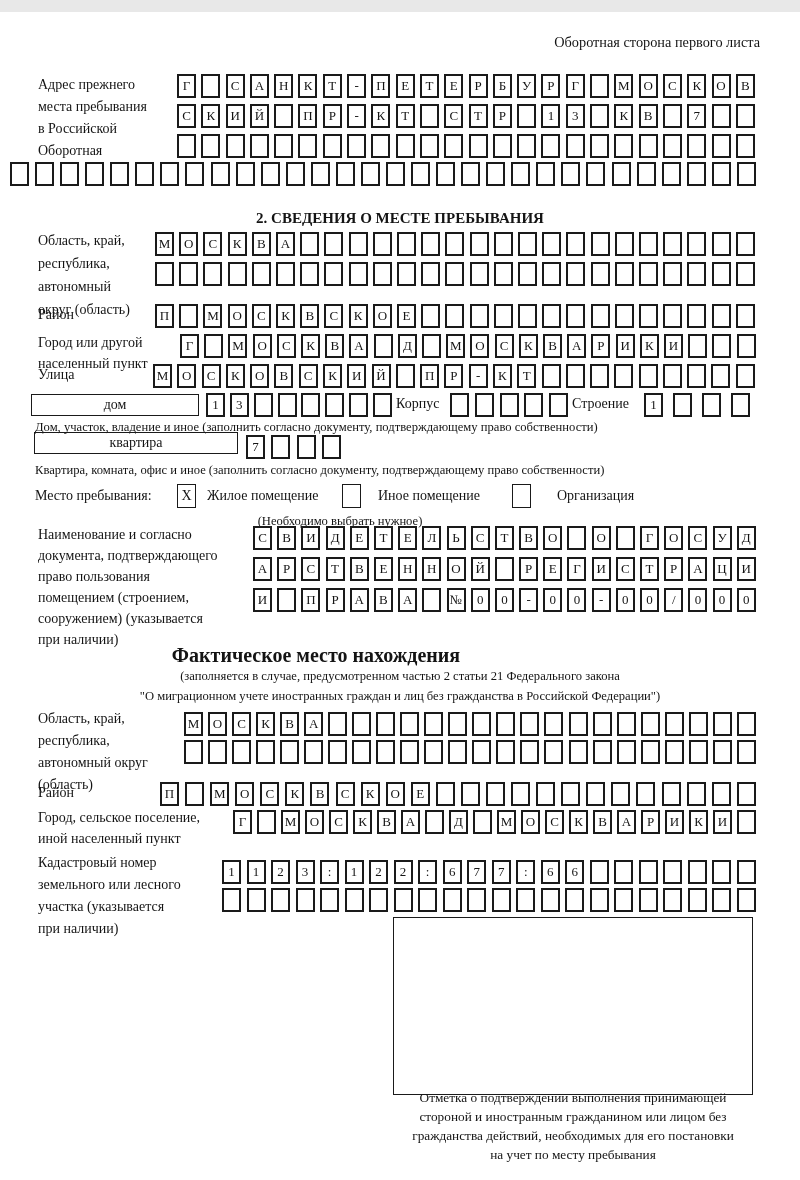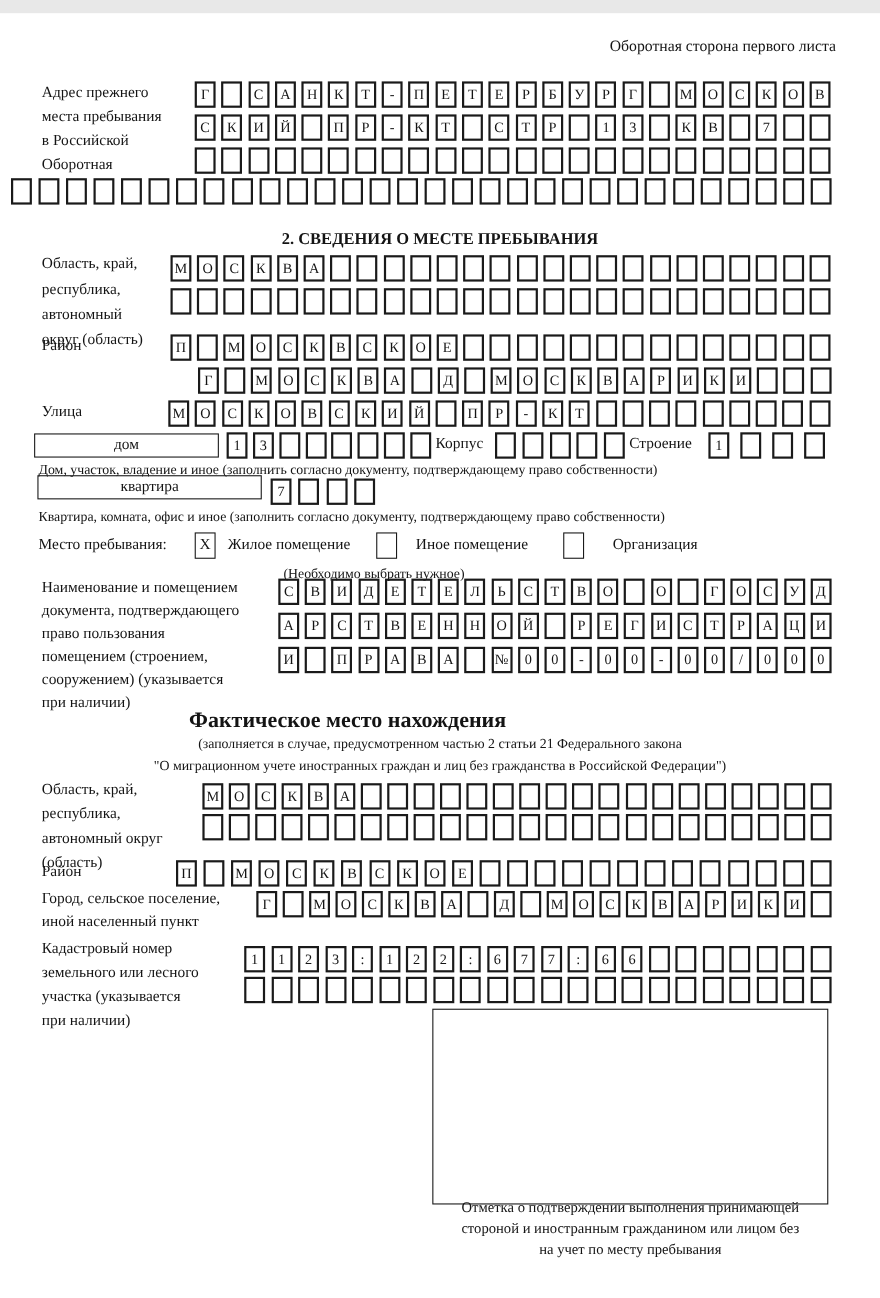--- a/index.html
+++ b/index.html
@@ -252,20 +252,24 @@
       <span class="cell"></span>
       <span class="cell"></span>
       <span class="cell"></span>
       <span class="cell"></span>
       <span class="cell"></span>
       <span class="cell"></span>
       <span class="cell"></span>
       <span class="cell"></span>
     </div>
 
+  <div class="lbl" style="left:38px;top:320px;line-height:21px;">
+      <div class="line">Город или другой</div>
+      <div class="line">населенный пункт</div>
+    </div>
   <div class="char-row" style="left:180px;top:322px;width:576px;">
       <span class="cell">Г</span>
       <span class="cell"></span>
       <span class="cell">М</span>
       <span class="cell">О</span>
       <span class="cell">С</span>
       <span class="cell">К</span>
       <span class="cell">В</span>
       <span class="cell">А</span>
       <span class="cell"></span>
@@ -355,21 +359,21 @@
   <div class="inline-lbl" style="left:35px;top:476px;">Место пребывания:</div>
   <div class="chk" style="left:177px;top:472px;">X</div>
   <div class="inline-lbl" style="left:207px;top:476px;">Жилое помещение</div>
   <div class="chk" style="left:342px;top:472px;"></div>
   <div class="inline-lbl" style="left:378px;top:476px;">Иное помещение</div>
   <div class="chk" style="left:512px;top:472px;"></div>
   <div class="inline-lbl" style="left:557px;top:476px;">Организация</div>
   <div class="cap center" style="left:140px;top:501px;width:400px;">(Необходимо выбрать нужное)</div>
 
   <div class="lbl" style="left:38px;top:512px;line-height:21px;">
-      <div class="line">Наименование и помещением</div>
+      <div class="line">Наименование и согласно</div>
       <div class="line">документа, подтверждающего</div>
       <div class="line">право пользования</div>
       <div class="line">помещением (строением,</div>
       <div class="line">сооружением) (указывается</div>
       <div class="line">при наличии)</div>
     </div>
   <div class="char-row" style="left:253px;top:514px;width:503px;">
       <span class="cell">С</span>
       <span class="cell">В</span>
       <span class="cell">И</span>
@@ -611,16 +615,17 @@
       <span class="cell"></span>
       <span class="cell"></span>
       <span class="cell"></span>
       <span class="cell"></span>
     </div>
 
   <div class="bigbox" style="left:393px;top:905px;width:358px;height:176px;"></div>
   <div class="marknote" style="left:355px;top:1076px;width:436px;">
       <div class="line">Отметка о подтверждении выполнения принимающей</div>
       <div class="line">стороной и иностранным гражданином или лицом без</div>
+      <div class="line">гражданства действий, необходимых для его постановки</div>
       <div class="line">на учет по месту пребывания</div>
     </div>
 
 </div>
 
 </body></html>

